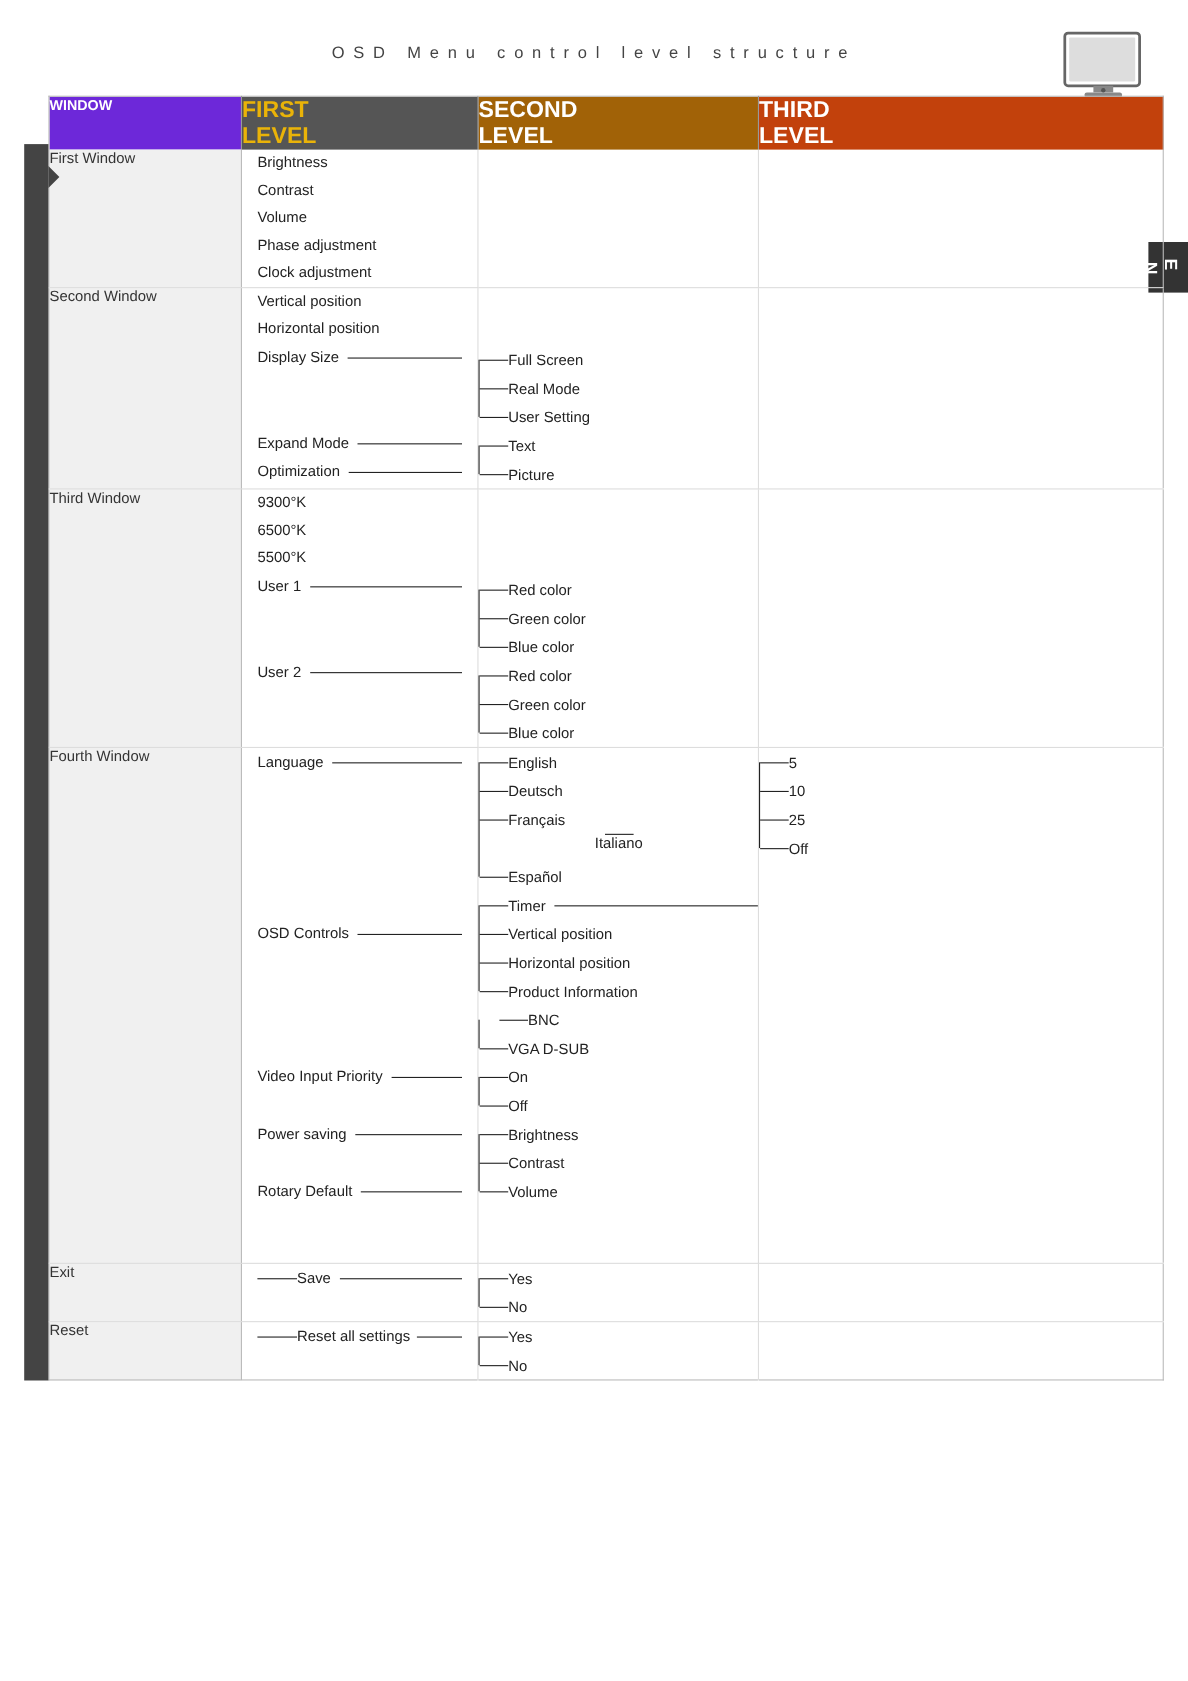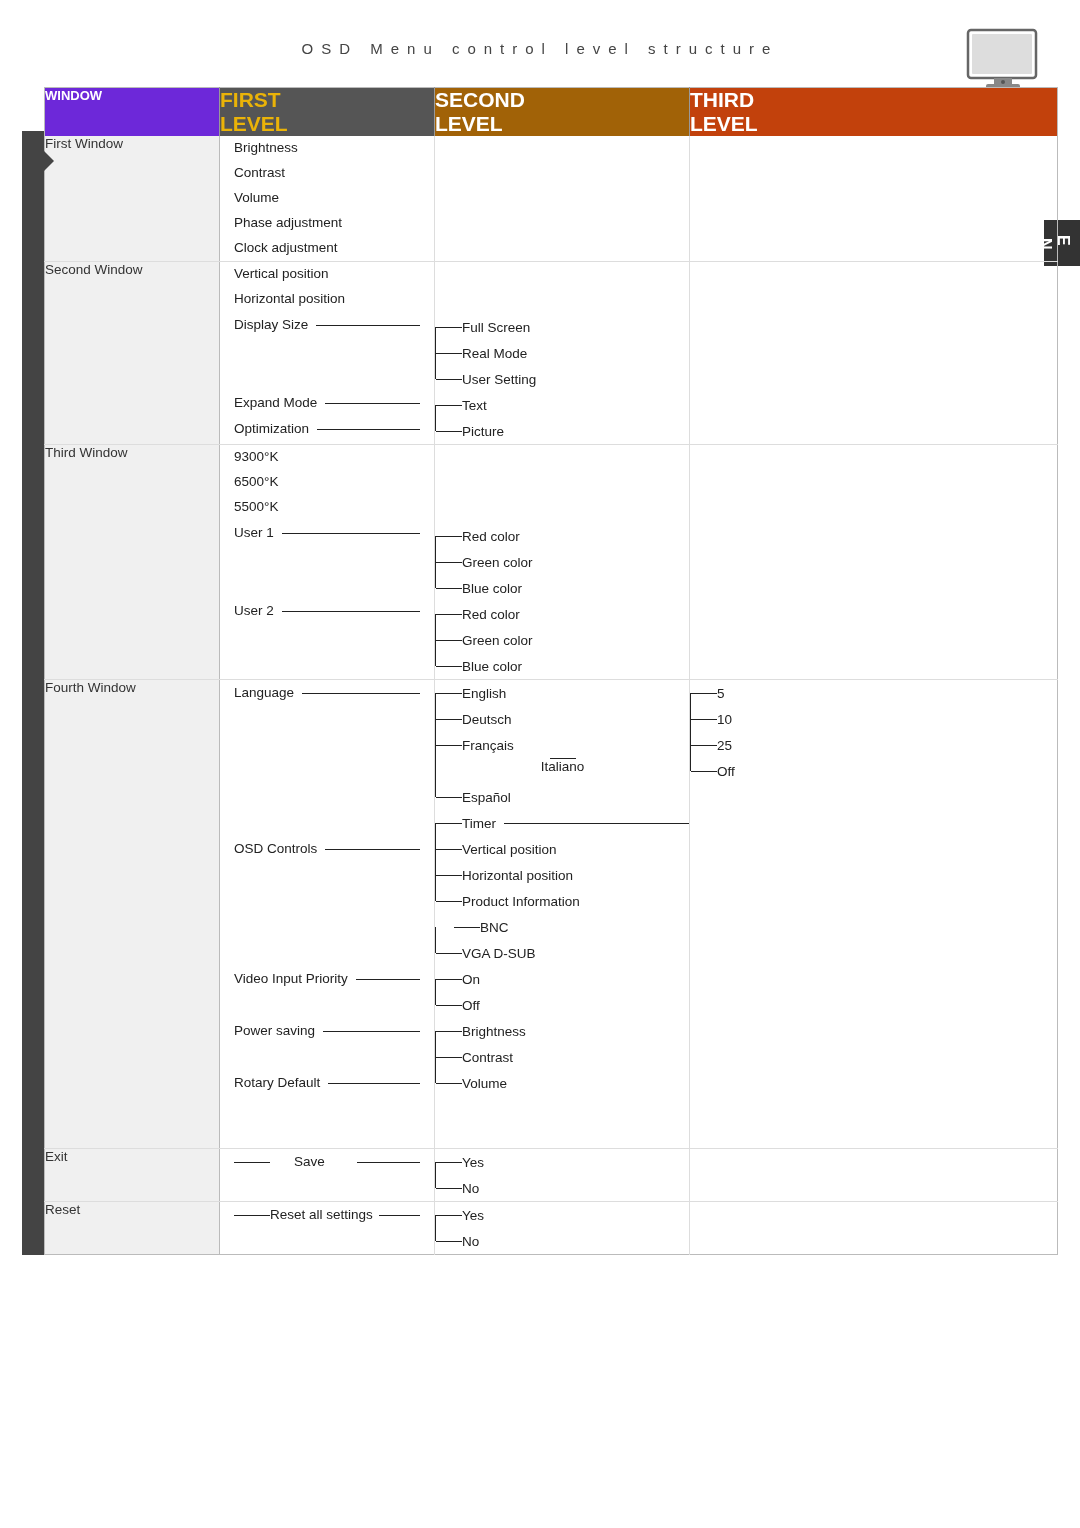--- a/index.html
+++ b/index.html
@@ -528,21 +528,21 @@
           </td>
         </tr>
 
         <tr>
           <td class="td-window">
             <span>Exit</span>
           </td>
           <td class="td-first">
             <div class="plain-items">
 
-              <div style="display:flex;align-items:center;height:26px;gap:24px;">
+              <div style="display:flex;align-items:center;height:26px;">
                 <span style="display:block;height:1px;background:#222;width:36px;flex-shrink:0;"></span>
                 <span>Save</span>
                 <span style="flex:1;display:block;height:1px;background:#222;margin:0 0 0 8px;"></span>
               </div>
               <div style="height:26px;"></div>
             </div>
           </td>
           <td class="td-second" style="padding-left:0;">
 
             <div style="position:relative;padding-left:1px;">

